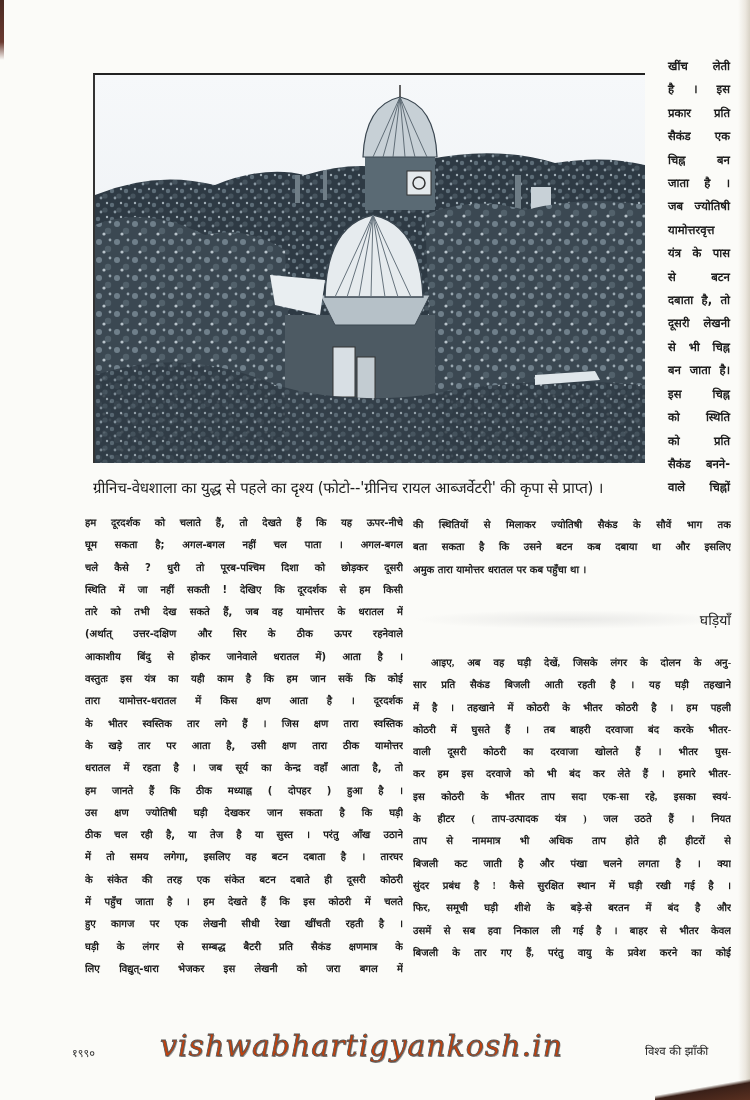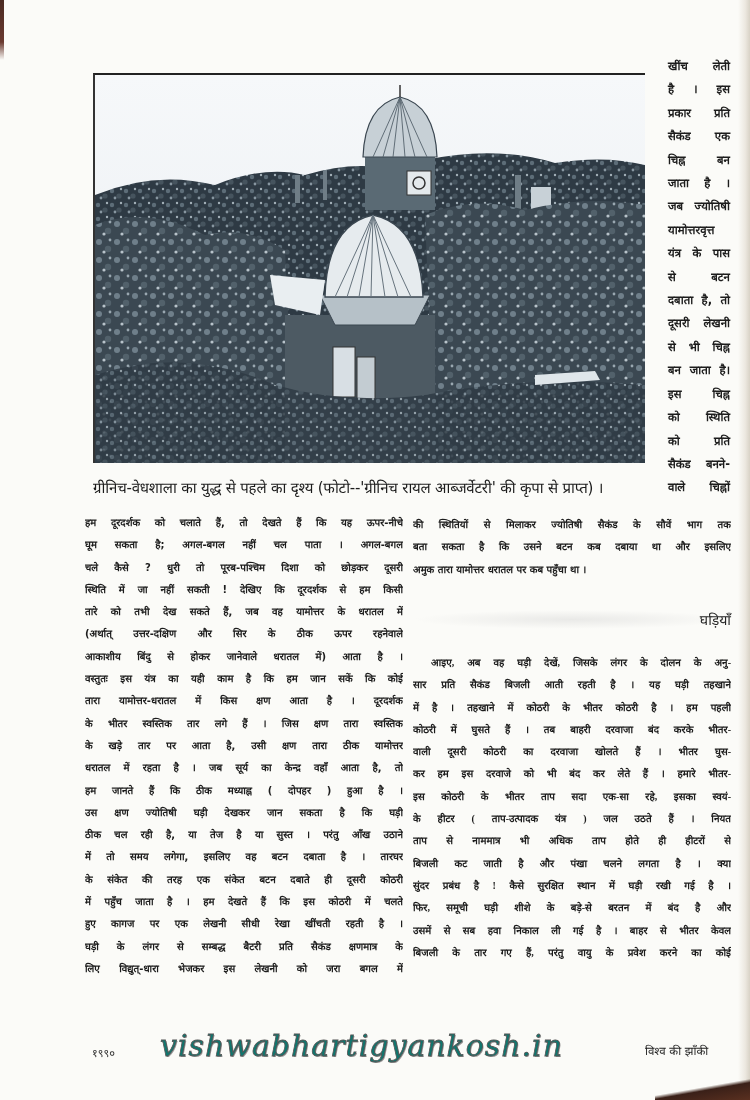--- a/index.html
+++ b/index.html
@@ -48,28 +48,28 @@
     .col-left { left: 85px; top: 512px; width: 318px; }
     .col-right-top { left: 413px; top: 514px; width: 318px; }
     .col-right-bottom { left: 413px; top: 652px; width: 318px; font-family: Liberation Serif, serif; }
     .col-right-bottom .ln.indent { padding-left: 18px; }
     .heading {
       position: absolute; left: 413px; top: 610px; width: 318px; text-align: right;
       font-size: 14px; font-weight: normal; color: #222;
       background: radial-gradient(ellipse at center, rgba(200,200,200,0.35), transparent 70%);
     }
     .footer-page {
-      position: absolute; left: 72px; top: 1045px; font-size: 11px; color: #333; margin-left: 20px;
+      position: absolute; left: 72px; top: 1045px; font-size: 11px; color: #333;
     }
     .footer-title {
       position: absolute; left: 645px; top: 1043px; font-size: 11.5px; color: #222;
     }
     .watermark {
       position: absolute; left: 160px; top: 1028px; font-size: 30px; font-style: italic;
-      font-family: "DejaVu Serif", serif; color: #0f766e; letter-spacing: 1px;
+      font-family: "DejaVu Serif", serif; color: #c2410c; letter-spacing: 1px;
       -webkit-text-stroke: 0.8px #555; text-shadow: 1px 1px 0 #999;
     }
   </style>
 </head>
 <body>
 
 <div class="page-edge-left"></div>
 <div class="page-edge-right"></div>
 <div class="corner-bottom-right"></div>
 

